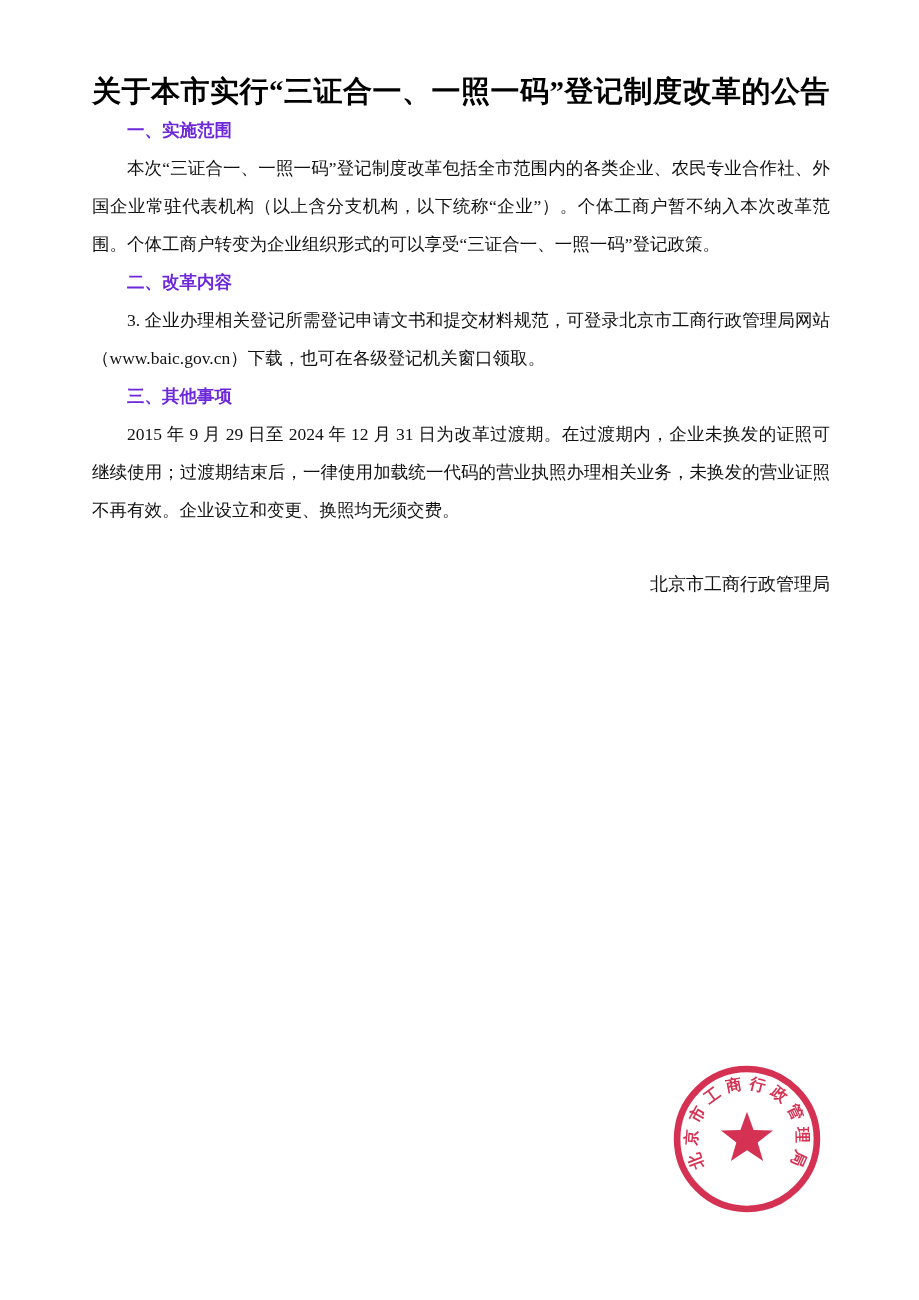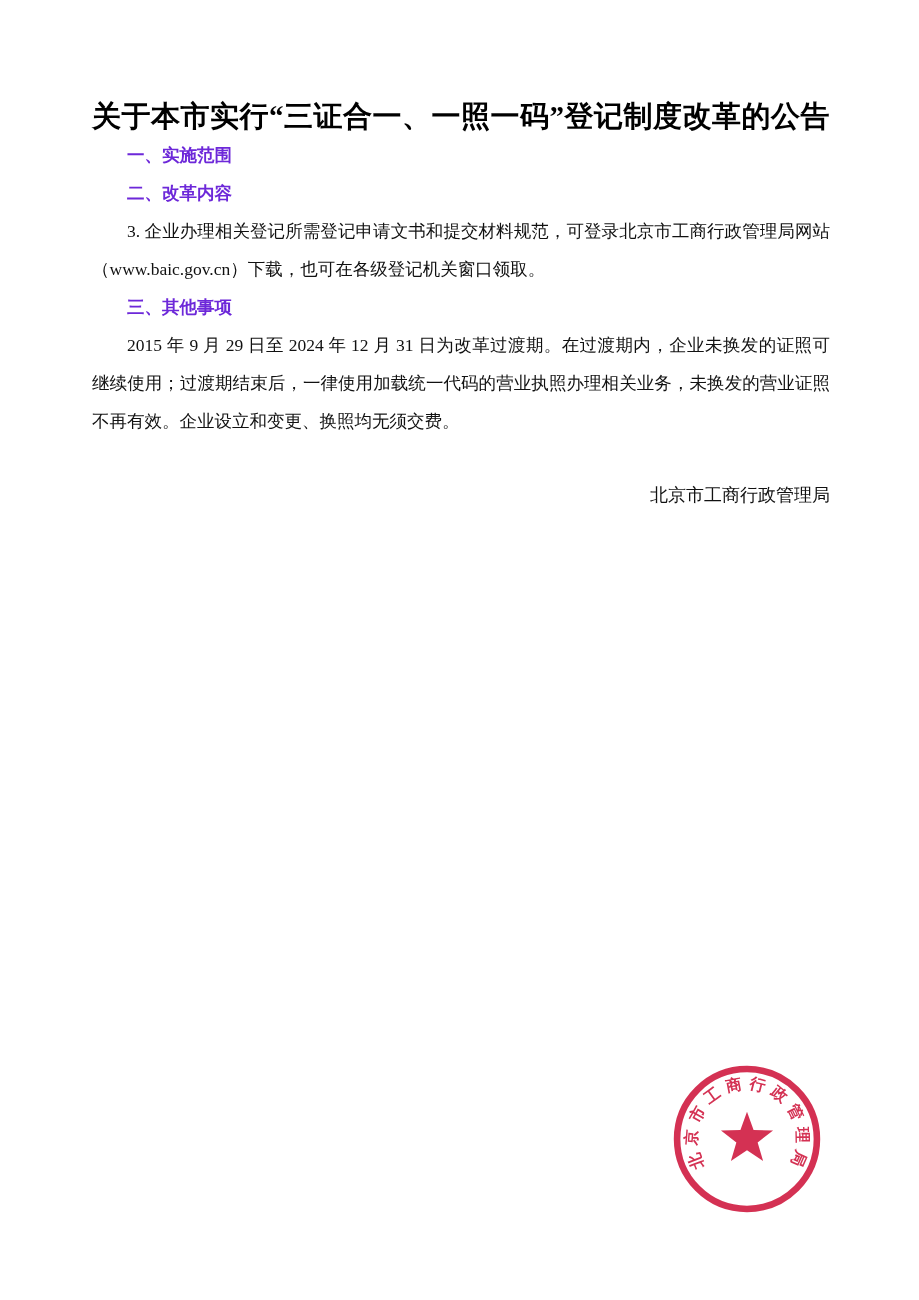--- a/index.html
+++ b/index.html
@@ -14,21 +14,21 @@
     color: #111111;
   }
   .content {
     position: absolute;
     left: 0; top: 0; right: 0; bottom: 0;
     padding-left: 92px;
     padding-right: 89px;
     z-index: 2;
   }
   .doc-title {
-    margin-top: 96px;
+    margin-top: 71px;
     font-size: 29px;
     font-weight: bold;
     line-height: 40px;
     text-align: center;
     color: #000000;
     letter-spacing: 0.5px;
   }
   .body-text {
     font-size: 17.5px;
     line-height: 38px;
@@ -84,20 +84,21 @@
   </div>
 
   <div class="content">
 
     <h1 class="doc-title">关于本市实行“三证合一、一照一码”登记制度改革的公告</h1>
 
     <div class="body-text">
 
 
       <p class="sec-heading">一、实施范围</p>
+      <p class="para">本次“三证合一、一照一码”登记制度改革包括全市范围内的各类企业、农民专业合作社、外国企业常驻代表机构（以上含分支机构，以下统称“企业”）。个体工商户暂不纳入本次改革范围。个体工商户转变为企业组织形式的可以享受“三证合一、一照一码”登记政策。</p>
 
       <p class="sec-heading">二、改革内容</p>
       <p class="para">3.  企业办理相关登记所需登记申请文书和提交材料规范，可登录北京市工商行政管理局网站（www.baic.gov.cn）下载，也可在各级登记机关窗口领取。</p>
 
       <p class="sec-heading">三、其他事项</p>
       <p class="para">2015 年 9 月 29 日至 2024 年 12 月 31 日为改革过渡期。在过渡期内，企业未换发的证照可继续使用；过渡期结束后，一律使用加载统一代码的营业执照办理相关业务，未换发的营业证照不再有效。企业设立和变更、换照均无须交费。</p>
 
       <div class="signature">
         <div class="issuer">北京市工商行政管理局</div>
       </div>

